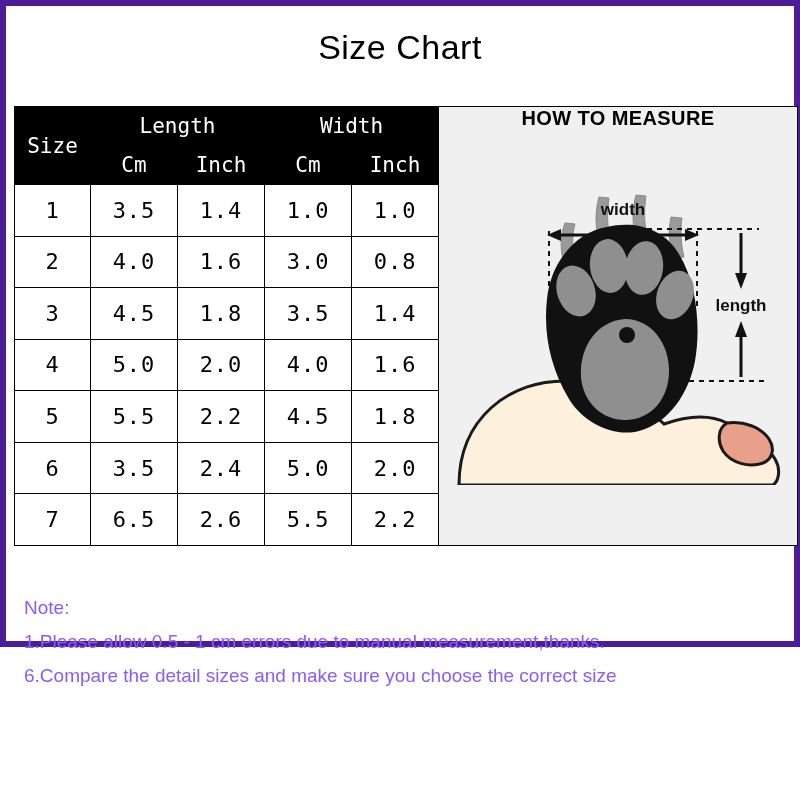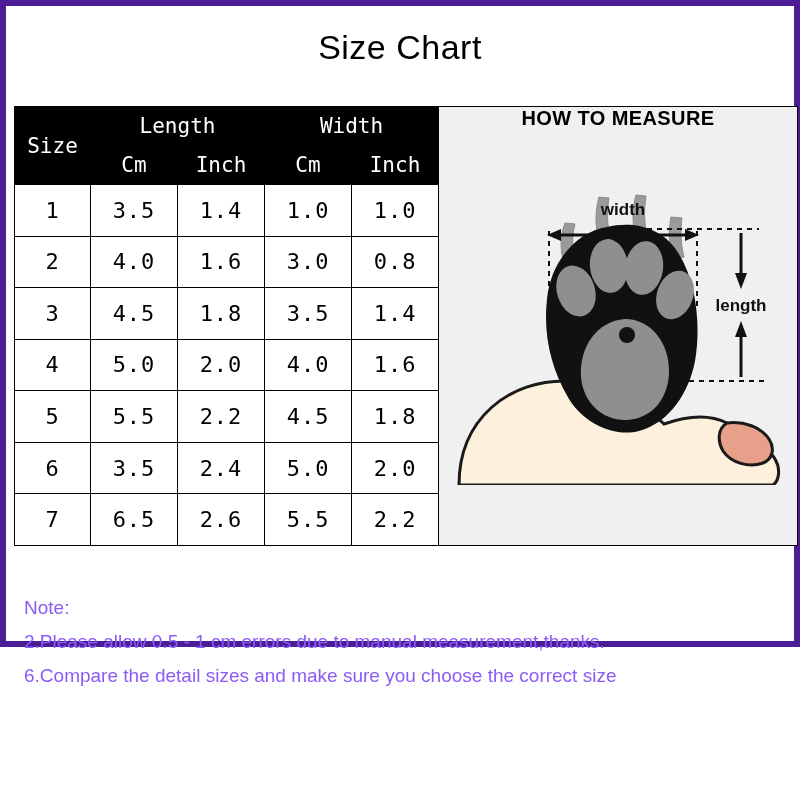--- a/index.html
+++ b/index.html
@@ -237,17 +237,17 @@
           <line x1="302" y1="208" x2="302" y2="160" stroke="#111111" stroke-width="3"></line>
           <polygon points="302,152 296,168 308,168" fill="#111111"></polygon>
           <text x="302" y="142" font-family="Liberation Sans, sans-serif" font-size="17" font-weight="bold" fill="#111111" text-anchor="middle" aria-label="length">length</text>
         </g>
       </svg>
     </div>
   </div>
 
   <div class="notes">
     <div class="note-line">Note:</div>
-    <div class="note-line">2.Please allow 0.5 - 1 cm errors due to manual measurement,thanks.</div>
+    <div class="note-line">1.Please allow 0.5 - 1 cm errors due to manual measurement,thanks.</div>
     <div class="note-line">6.Compare the detail sizes and make sure you choose the correct size</div>
   </div>
 
 </div>
 
 </body></html>

